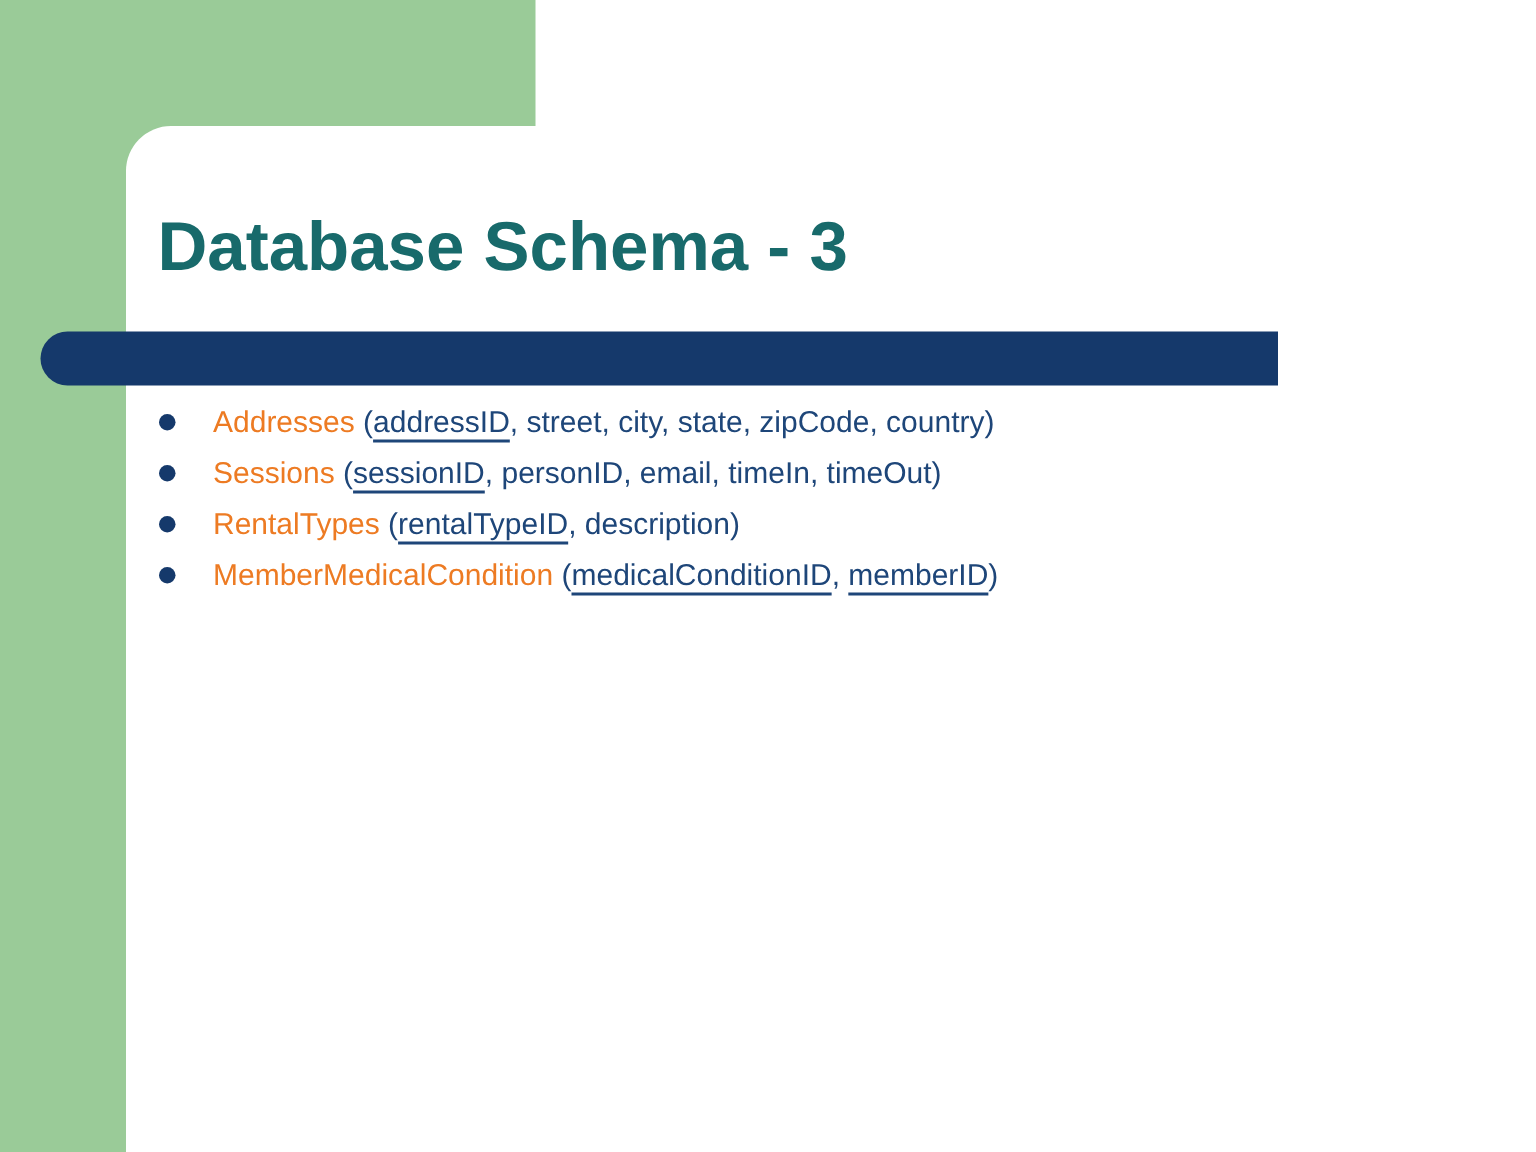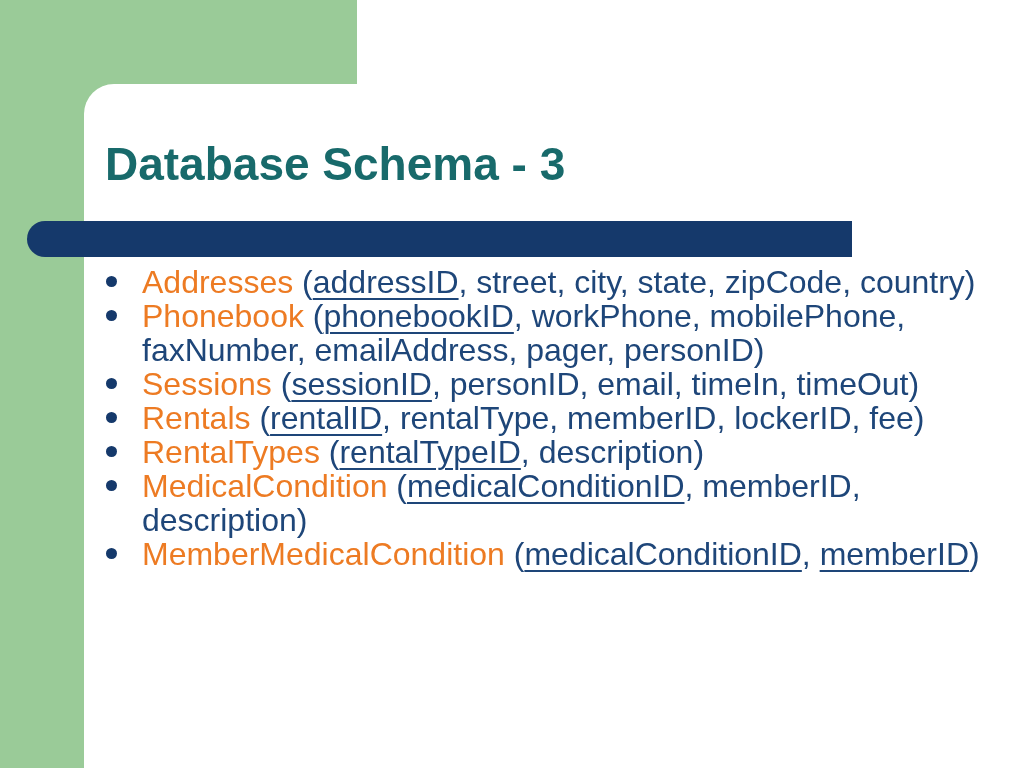--- a/index.html
+++ b/index.html
@@ -25,21 +25,21 @@
     white-space:nowrap;
   }
   .swoosh{
     position:absolute;left:27px;top:221px;width:825px;height:36px;
     background:var(--bar_navy,#15396B);
     border-radius:18px 0 0 18px;z-index:2;
   }
   .schema-list{
     position:absolute;left:142px;top:265px;width:846px;z-index:3;
     margin:0;padding:0;list-style:none;
-    font-size:32px;line-height:34px;
+    font-size:20px;line-height:34px;
     color:var(--text_navy,#1E4679);
   }
   .schema-item{position:relative;margin:0;padding:0;}
   .bullet{
     position:absolute;left:-36px;top:11px;width:11px;height:11px;
     border-radius:50%;background:var(--bar_navy,#15396B);
   }
   .tname{color:var(--orange,#ED7B23);}
   .u{
     text-decoration:underline;
@@ -50,20 +50,17 @@
 </head>
 <body style="--background: #FFFFFF; --green: #9ACB98; --bar_navy: #15396B; --text_navy: #1E4679; --orange: #ED7B23; --title_teal: #186A6B;">
 
 <div class="slide">
   <div class="green-block"></div>
   <div class="card"></div>
   <div class="swoosh"></div>
   <h1 class="title">Database Schema - 3</h1>
   <ul class="schema-list" id="schema-list">
       <li class="schema-item"><span class="bullet"></span><span class="tname">Addresses</span><span class=""> (</span><span class="u">addressID</span><span class="">, street, city, state, zipCode, country)</span></li>
-      <li class="schema-item"><span class="bullet"></span><span class="tname">Phonebook</span><span class=""> (</span><span class="u">phonebookID</span><span class="">, workPhone, mobilePhone,</span><br><span class="">faxNumber, emailAddress, pager, personID)</span></li>
       <li class="schema-item"><span class="bullet"></span><span class="tname">Sessions</span><span class=""> (</span><span class="u">sessionID</span><span class="">, personID, email, timeIn, timeOut)</span></li>
-      <li class="schema-item"><span class="bullet"></span><span class="tname">Rentals</span><span class=""> (</span><span class="u">rentalID</span><span class="">, rentalType, memberID, lockerID, fee)</span></li>
       <li class="schema-item"><span class="bullet"></span><span class="tname">RentalTypes</span><span class=""> (</span><span class="u">rentalTypeID</span><span class="">, description)</span></li>
-      <li class="schema-item"><span class="bullet"></span><span class="tname">MedicalCondition</span><span class=""> (</span><span class="u">medicalConditionID</span><span class="">, memberID, description)</span></li>
       <li class="schema-item"><span class="bullet"></span><span class="tname">MemberMedicalCondition</span><span class=""> (</span><span class="u">medicalConditionID</span><span class="">, </span><span class="u">memberID</span><span class="">)</span></li>
     </ul>
 </div>
 
 </body></html>

